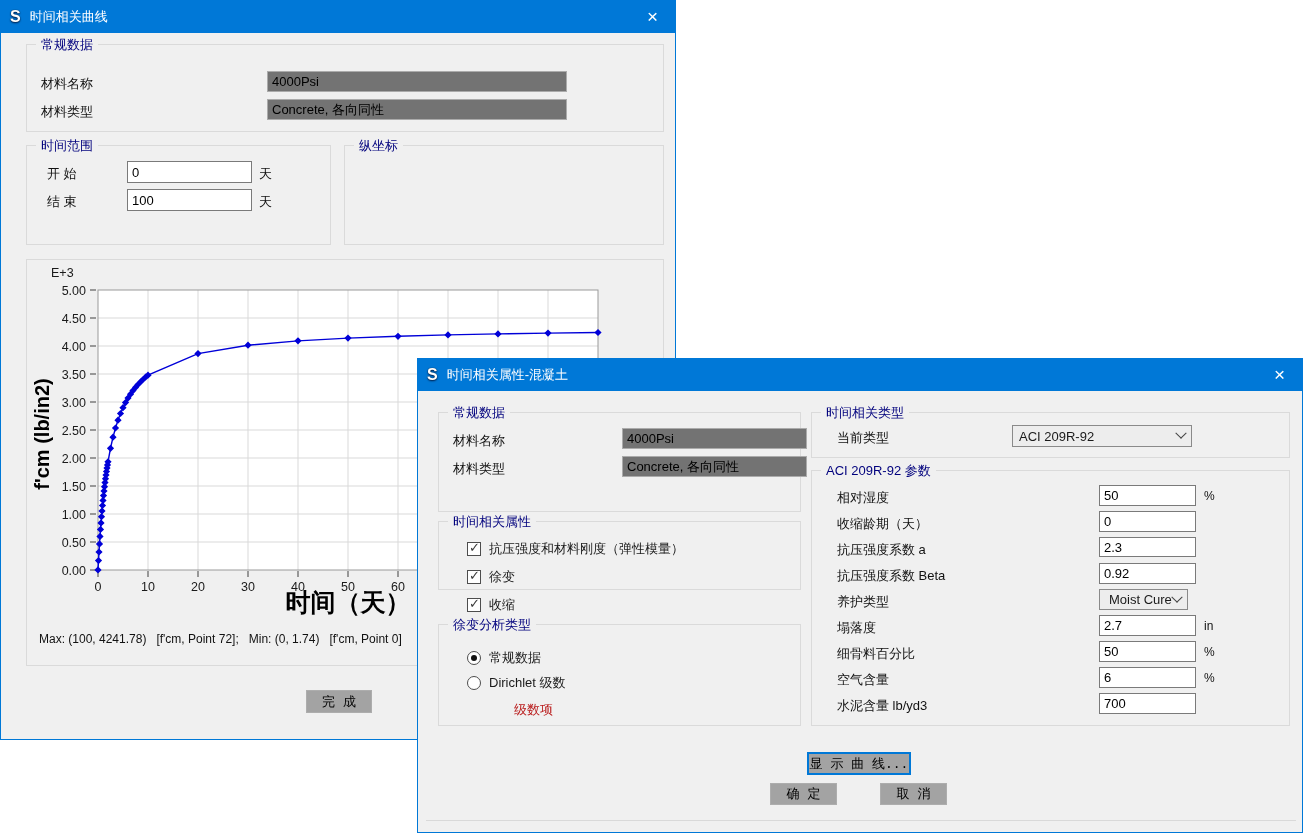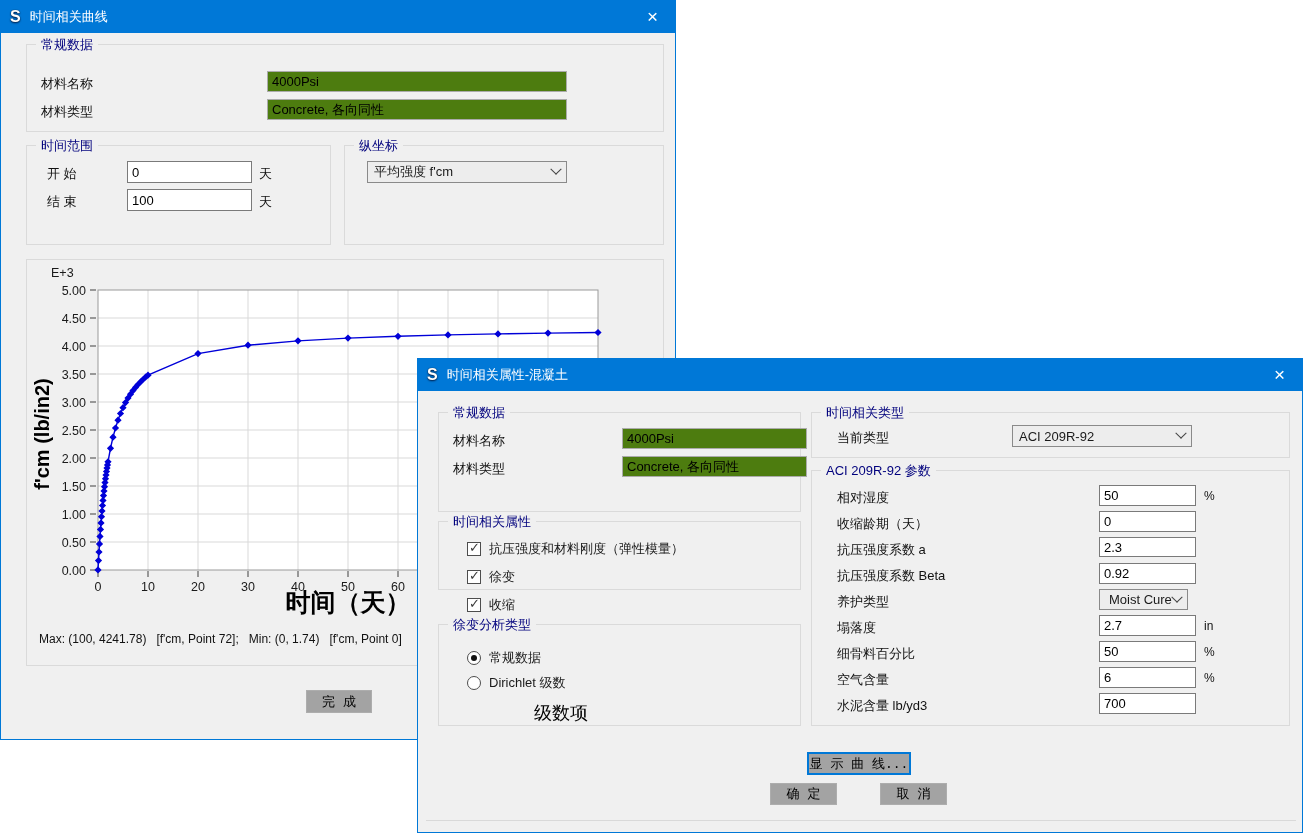--- a/index.html
+++ b/index.html
@@ -16,41 +16,41 @@
     justify-content:center; color:#fff; font-size:19px; cursor:default; }
 
   .groupbox { position:absolute; border:1px solid #dadada; background:#f0f0f0; }
   .legend { position:absolute; top:-9px; left:9px; background:#f0f0f0; padding:0 5px;
     color:#00007d; font-size:13px; white-space:nowrap; }
   .flabel { position:absolute; font-size:13px; color:#111; white-space:nowrap; }
   .unit { position:absolute; font-size:12px; color:#111; }
 
   .tbox { position:absolute; background:#fff; border:1px solid #7a7a7a; font-size:13px;
     padding:0 4px; font-family:inherit; color:#000; }
-  .tbox.ro { background:#4d7c0f; border-color:#ababab; display:flex; align-items:center; }
+  .tbox.ro { background:#737373; border-color:#ababab; display:flex; align-items:center; }
   input.tbox { outline:none; }
 
   .combo { position:absolute; background:#ededed; border:1px solid #8a8a8a; display:flex;
     align-items:center; padding:0 6px; font-size:13px; }
   .combo .chev { width:8px; height:8px; border-right:1.5px solid #444; border-bottom:1.5px solid #444;
     transform:rotate(45deg) translate(-2px,-2px); margin-left:auto; }
 
   .btn { position:absolute; background:#a3a3a3; border:1px solid #adadad; font-size:13px;
     display:flex; align-items:center; justify-content:center; font-family:Liberation Mono, monospace; white-space:nowrap; }
   .btn.default { border:2px solid #0078d7; }
 
   .check-row, .radio-row { position:absolute; display:flex; align-items:center; gap:8px; height:18px; }
   .cb { width:14px; height:14px; background:#fff; border:1px solid #4d4d4d; position:relative; flex:0 0 auto; }
   .cb.checked::after { content:"✓"; position:absolute; left:1px; top:-3px; font-size:13px;
     font-weight:bold; color:#3a3a3a; }
   .rb { width:14px; height:14px; background:#fff; border:1px solid #4d4d4d; border-radius:50%;
     position:relative; flex:0 0 auto; }
   .rb.selected::after { content:""; position:absolute; left:3px; top:3px; width:6px; height:6px;
     border-radius:50%; background:#111; }
-  .disabled-text { position:absolute; color:#000000; font-size:18px;margin-left:20px; }
+  .disabled-text { position:absolute; color:#b91c1c; font-size:13px; }
 
   .chart-svg { position:absolute; left:16px; top:2px; }
   svg text { font-family:"Liberation Sans","DejaVu Sans",sans-serif; fill:#1a1a1a; }
   .y-title { position:absolute; left:-94px; top:162px; width:220px; height:24px; text-align:center;
     font-weight:bold; font-size:20px; color:#000; transform:rotate(-90deg); }
   .x-title { position:absolute; left:196px; top:326px; width:250px; text-align:center;
     font-weight:bold; font-size:25px; color:#000; font-family:"Liberation Serif","DejaVu Serif",serif; }
   .chart-footer { position:absolute; left:12px; top:372px; font-size:12px; color:#111; white-space:pre; }
   .divider { position:absolute; height:1px; background:#d9d9d9; }
 </style>
@@ -77,24 +77,20 @@
     <span class="flabel" style="left:20px; top:19px;">开 始</span>
     <input class="tbox" style="left: 100px; top: 15px; width: 125px; height: 22px;" value="0">
     <span class="flabel" style="left:232px; top:19px;">天</span>
     <span class="flabel" style="left:20px; top:47px;">结 束</span>
     <input class="tbox" style="left: 100px; top: 43px; width: 125px; height: 22px;" value="100">
     <span class="flabel" style="left:232px; top:47px;">天</span>
   </div>
 
   <div class="groupbox" style="left:343px; top:144px; width:320px; height:100px;">
     <span class="legend">纵坐标</span>
-    <div class="combo" style="left:22px; top:15px; width:200px; height:22px;">
-      <span>平均强度 f'cm</span>
-      <span class="chev"></span>
-    </div>
   </div>
 
   <div class="groupbox" style="left:25px; top:258px; width:638px; height:407px;">
     <svg class="chart-svg" id="curve-chart" width="575" height="340" viewBox="-55 -28 575 340">
         <rect x="0" y="0" width="500" height="280" fill="#ffffff"></rect>
         <line x1="0" y1="28" x2="500" y2="28" stroke="#d9d9d9" stroke-width="1"></line>
         <line x1="0" y1="56" x2="500" y2="56" stroke="#d9d9d9" stroke-width="1"></line>
         <line x1="0" y1="84" x2="500" y2="84" stroke="#d9d9d9" stroke-width="1"></line>
         <line x1="0" y1="112" x2="500" y2="112" stroke="#d9d9d9" stroke-width="1"></line>
         <line x1="0" y1="140" x2="500" y2="140" stroke="#d9d9d9" stroke-width="1"></line>

